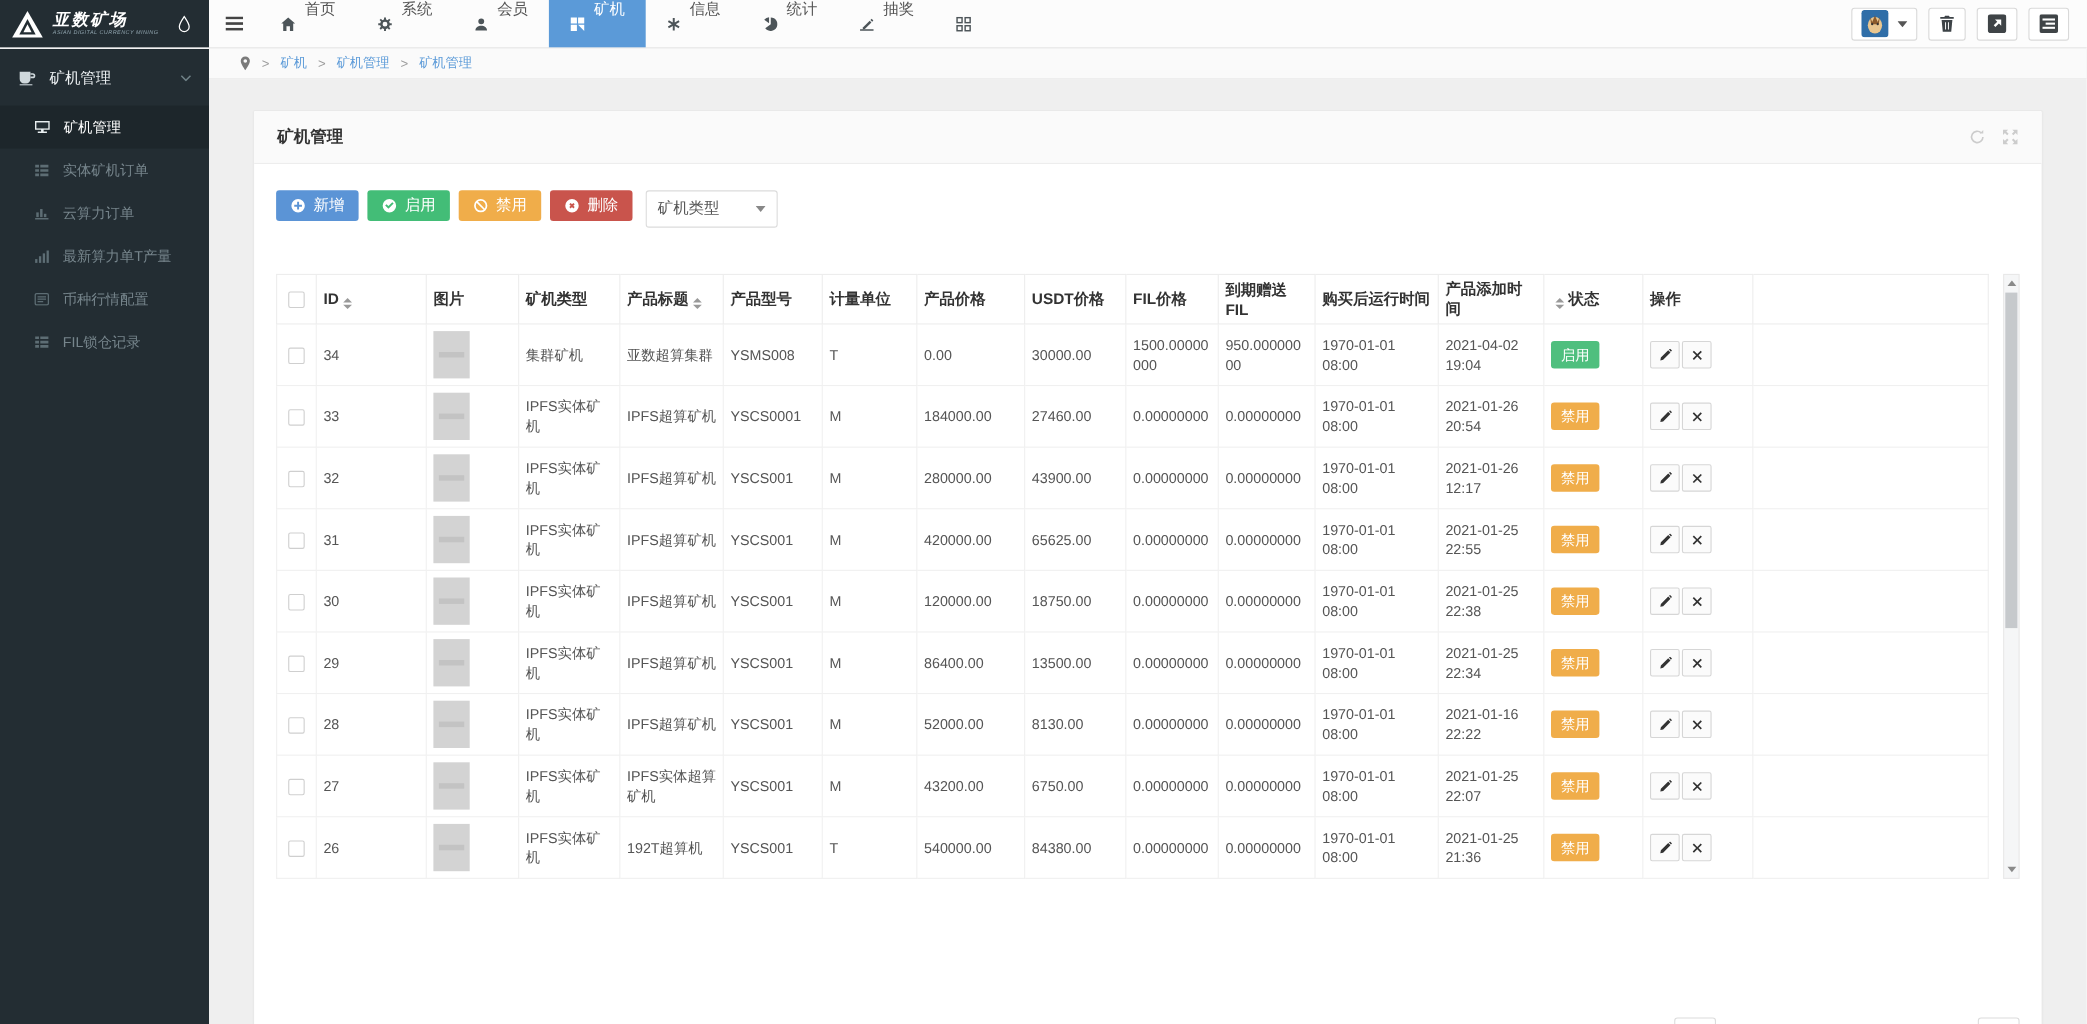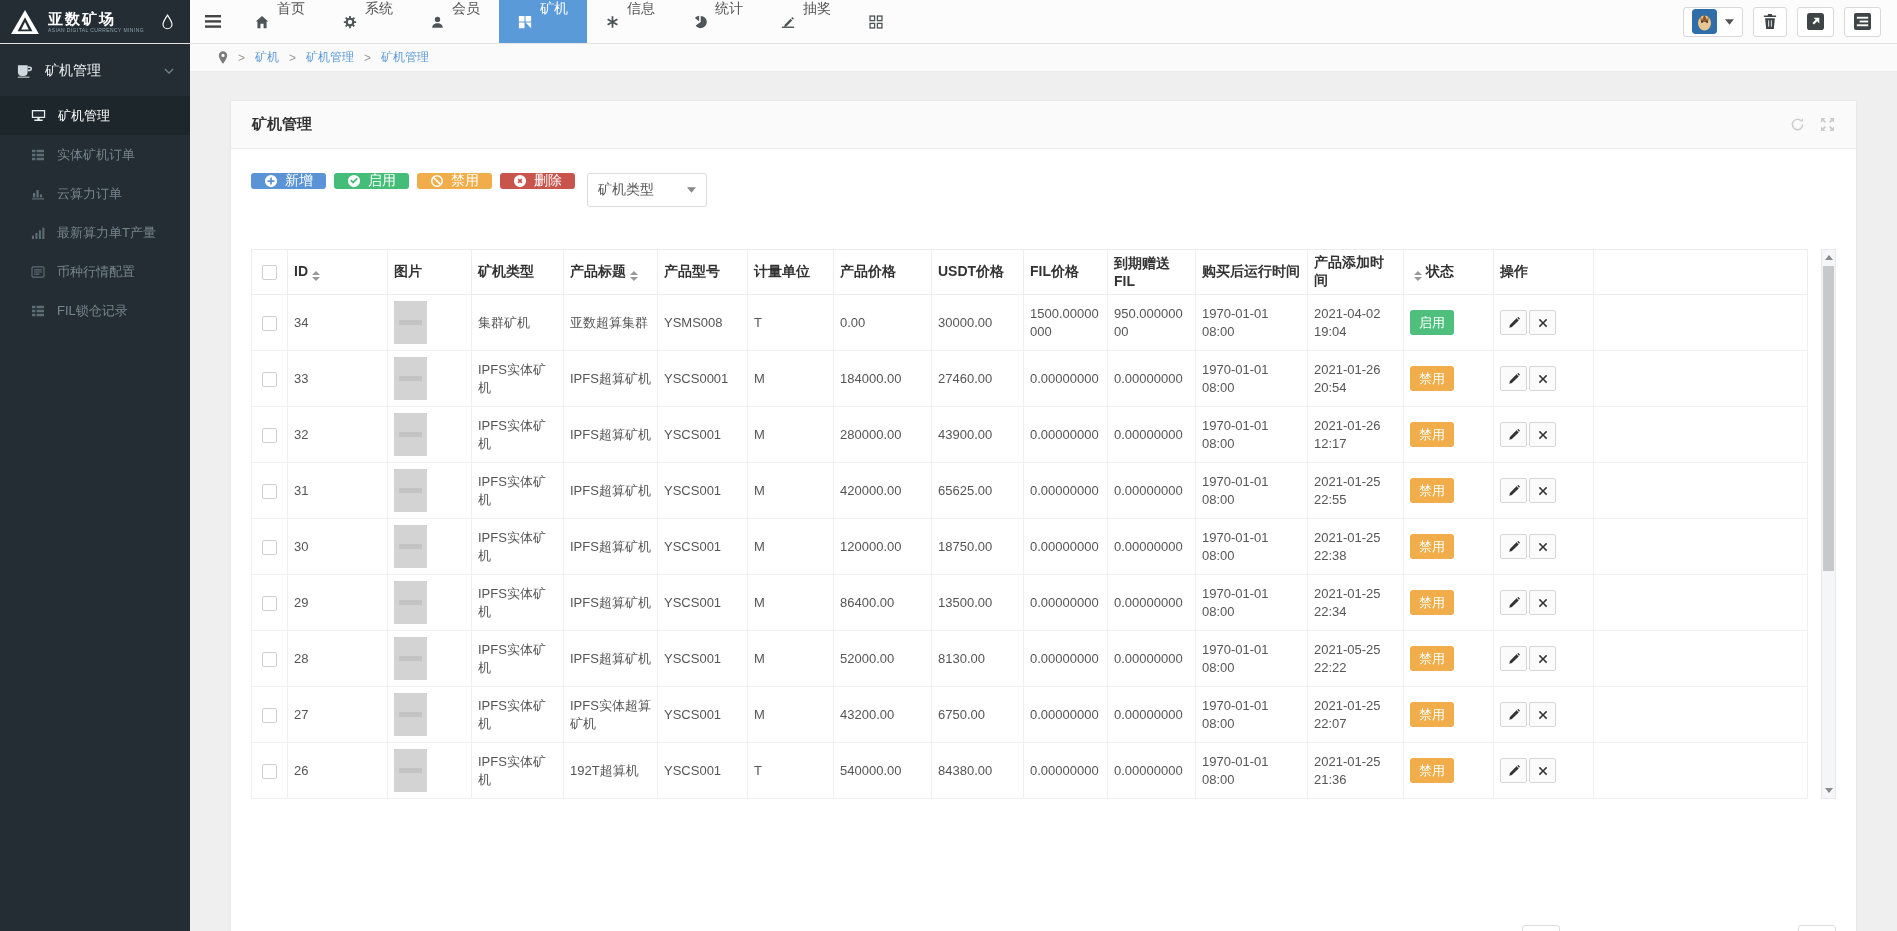--- a/index.html
+++ b/index.html
@@ -4,21 +4,21 @@
 <style>
   * { box-sizing:border-box; margin:0; padding:0; }
   html,body { width:1897px; height:931px; overflow:hidden; }
   body { font-family:"Liberation Sans","DejaVu Sans",sans-serif; font-size:14px; background:#efefef; color:#333; }
   .icon { display:inline-flex; align-items:center; justify-content:center; line-height:0; }
   .icon svg { display:block; }
 
   
   .topbar { position:fixed; top:0; left:0; right:0; height:44px; background:#fcfcfc; border-bottom:1px solid #e4e4e4; display:flex; z-index:10; }
   .brand { width:190px; background:#232d33; color:#fff; display:flex; align-items:center; padding:0 16px 0 10px; flex:none; }
-  .brand-text { margin-left:8px; }
+  .brand-text { margin-left:8px;font-style:italic; }
   .brand-name { font-size:15px; font-weight:bold; letter-spacing:2px; line-height:16px; }
   .brand-tag { font-size:5px; color:#8fa3ad; white-space:nowrap; letter-spacing:.4px; }
   .brand .icon-drop { margin-left:auto; color:#fff; }
   .hamburger-btn { width:46px; display:flex; align-items:center; justify-content:center; color:#444; cursor:pointer; }
   .topnav { display:flex; }
   .nav-item { display:flex; gap:8px; padding:0 19px; color:#555; font-size:14px; cursor:pointer; }
   .nav-item .icon { color:#4d5559; }
   .nav-item.active { background:#5b9ad8; color:#fff; }
   .nav-item.active .icon { color:#fff; }
   .top-right { margin-left:auto; display:flex; align-items:center; gap:10px; padding-right:16px; }
@@ -45,21 +45,21 @@
   .crumb-sep { color:#9a9a9a; }
 
   .card { margin:28px 40px 0; background:#fff; border:1px solid #e9e9e9; border-radius:2px; box-shadow:0 1px 2px rgba(0,0,0,.04); }
   .card-header { height:48px; background:#fafafa; border-bottom:1px solid #ececec; display:flex; align-items:center; padding:0 21px; border-radius:2px 2px 0 0; }
   .card-title { font-size:15px; font-weight:bold; color:#333; }
   .card-tools { margin-left:auto; display:flex; gap:15px; color:#cccccc; }
   .card-tools .icon { cursor:pointer; }
   .card-body { padding:24px 20px 22px; }
 
   .toolbar { display:flex; gap:8px; margin-bottom:16px; }
-  .btn { height:16px; border:none; border-radius:3px; color:#fff; font-size:14px; display:flex; align-items:center; gap:7px; padding:0 13px; cursor:pointer; font-family:inherit; }
+  .btn { height:28px; border:none; border-radius:3px; color:#fff; font-size:14px; display:flex; align-items:center; gap:7px; padding:0 13px; cursor:pointer; font-family:inherit; }
   .btn .icon { color:#fff; }
   .btn-add{background:#5b94d6;} .btn-enable{background:#43bd77;} .btn-disable{background:#f0ad4a;} .btn-delete{background:#c9544c;font-family:Liberation Serif, serif;}
   .filter-select { margin-left:4px; width:120px; height:34px; border:1px solid #dcdcdc; border-radius:3px; background:#fff; display:flex; align-items:center; justify-content:space-between; padding:0 10px; color:#555; font-size:14px; cursor:pointer; }
   .filter-select .icon { color:#888; }
 
   
   .table-wrap { position:relative; padding-right:28px;margin-top:42px; }
   table { width:100%; border-collapse:collapse; table-layout:fixed; font-size:13px; color:#555; }
   th,td { border:1px solid #f0f0f0; padding:6px 6px; text-align:left; vertical-align:middle; word-wrap:break-word; }
   thead th { color:#333; font-weight:bold; font-size:14px; height:31px; padding:4px 6px; border-color:#ededed; }
@@ -671,21 +671,21 @@
                 </td>
                 <td>IPFS实体矿机</td>
                 <td>IPFS超算矿机</td>
                 <td>YSCS001</td>
                 <td>M</td>
                 <td>52000.00</td>
                 <td>8130.00</td>
                 <td>0.00000000</td>
                 <td>0.00000000</td>
                 <td>1970-01-01 08:00</td>
-                <td>2021-05-25 22:22</td>
+                <td>2021-01-16 22:22</td>
                 <td><span class="badge badge-disabled">禁用</span></td>
                 <td>
                   <div class="actions">
                     <button class="act-btn">
                       <span class="icon">
                         <svg width="12" height="12" viewBox="0 0 14 14" fill="currentColor">
                           <path d="M10 1.6l2.4 2.4-7.8 7.8-3 .6.6-3zM10.8.8 12 0l2 2-1.2 1.2z"></path>
                         </svg>
                       </span>
                     </button>

